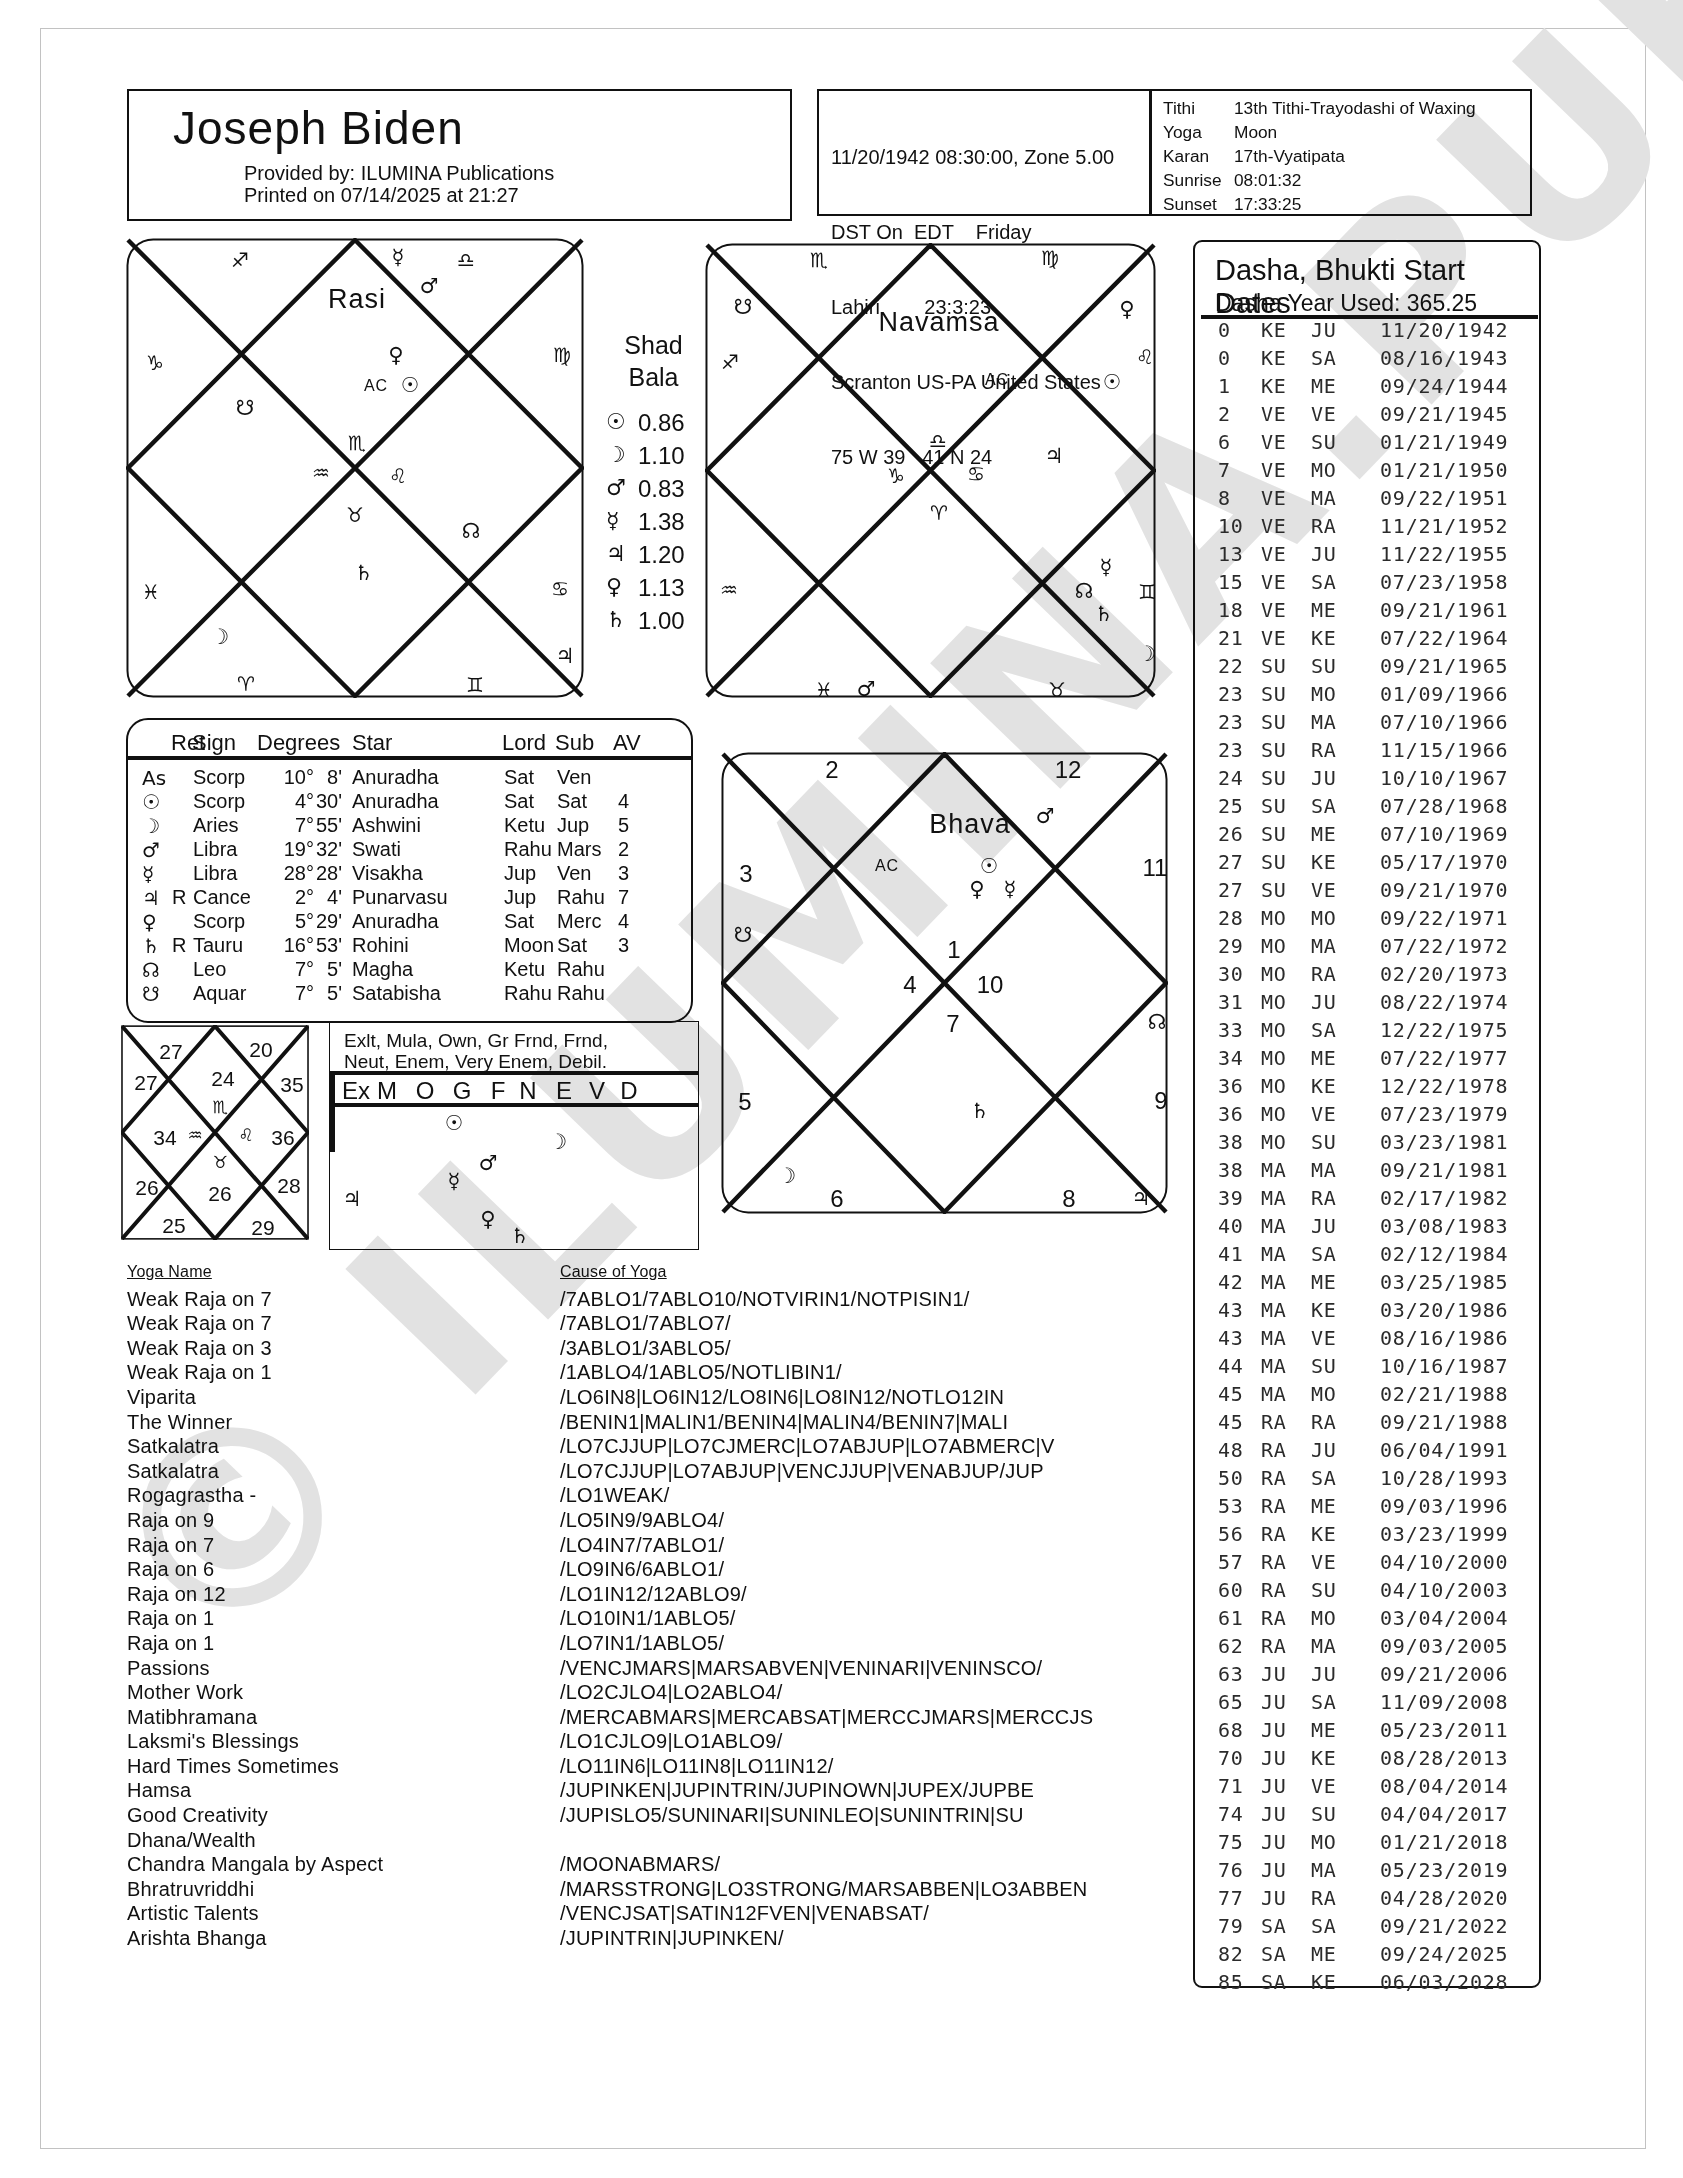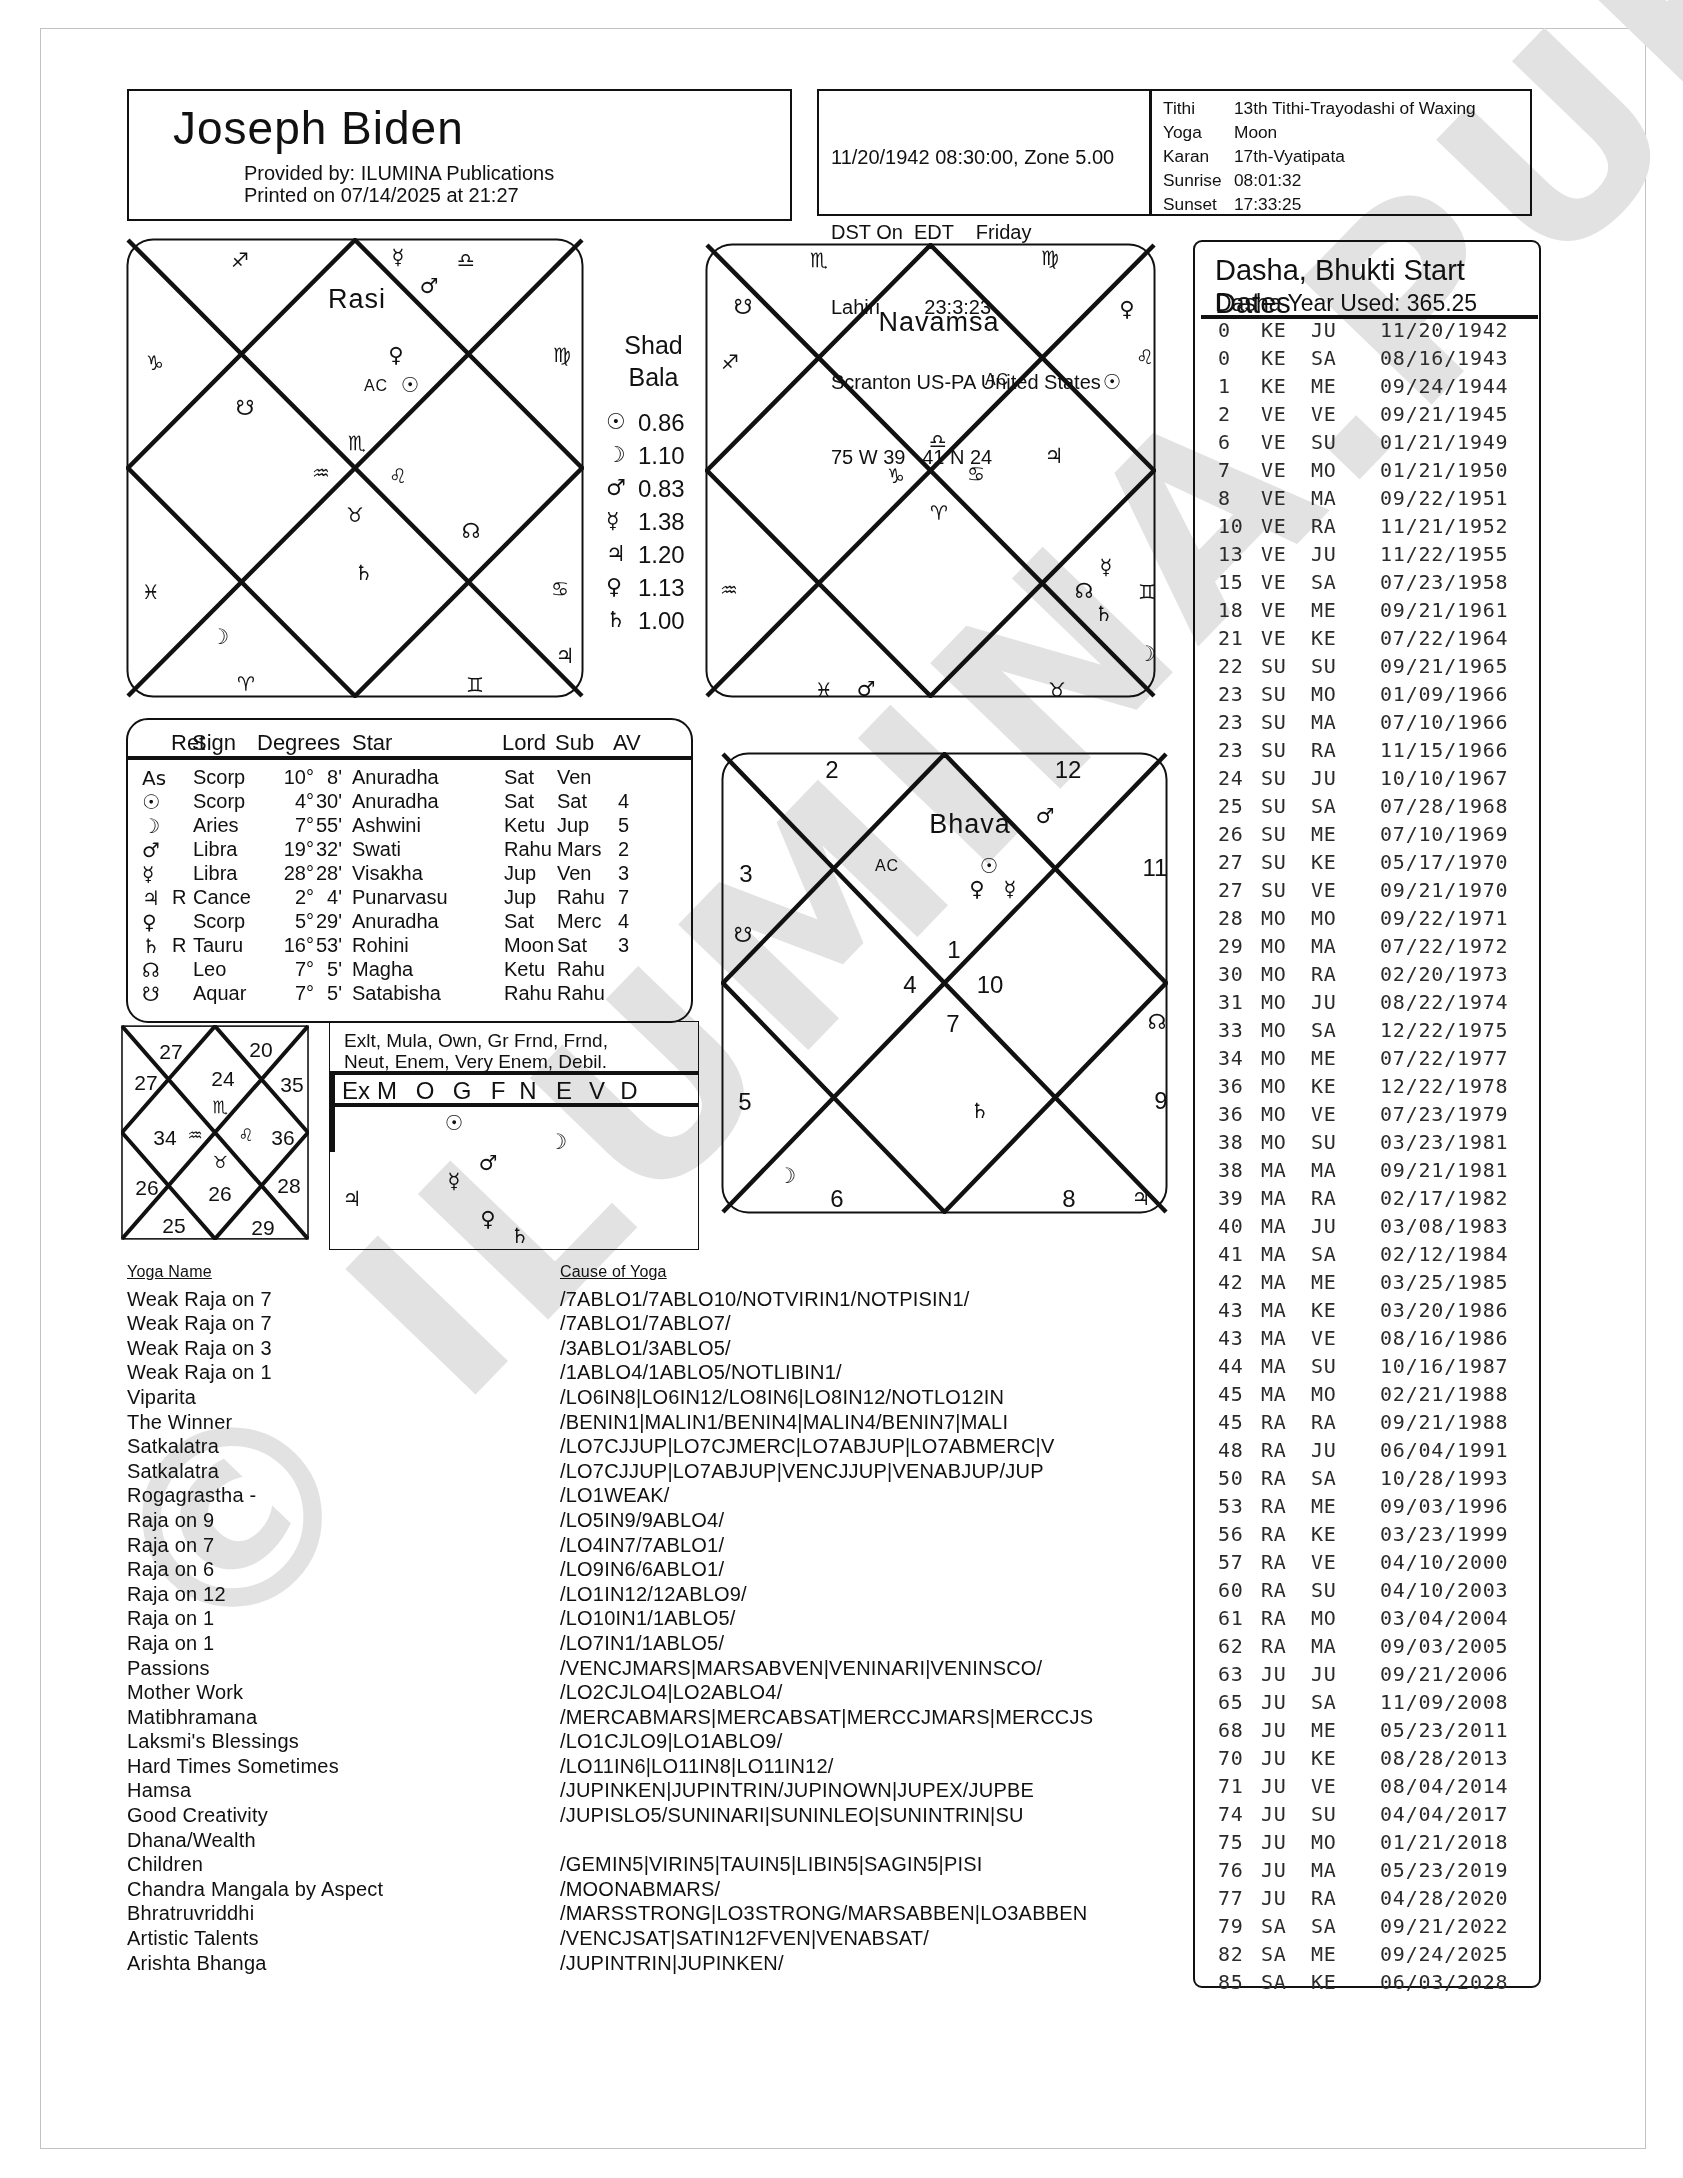--- a/index.html
+++ b/index.html
@@ -904,24 +904,20 @@
         </div>
           <div class="yrow">
           <span class="y-name">Good Creativity</span>
           <span class="y-cause">/JUPISLO5/SUNINARI|SUNINLEO|SUNINTRIN|SU</span>
         </div>
           <div class="yrow">
           <span class="y-name">Dhana/Wealth</span>
           <span class="y-cause"></span>
         </div>
           <div class="yrow">
-          <span class="y-name">Children</span>
-          <span class="y-cause">/GEMIN5|VIRIN5|TAUIN5|LIBIN5|SAGIN5|PISI</span>
-        </div>
-          <div class="yrow">
           <span class="y-name">Chandra Mangala by Aspect</span>
           <span class="y-cause">/MOONABMARS/</span>
         </div>
           <div class="yrow">
           <span class="y-name">Bhratruvriddhi</span>
           <span class="y-cause">/MARSSTRONG|LO3STRONG/MARSABBEN|LO3ABBEN</span>
         </div>
           <div class="yrow">
           <span class="y-name">Artistic Talents</span>
           <span class="y-cause">/VENCJSAT|SATIN12FVEN|VENABSAT/</span>

